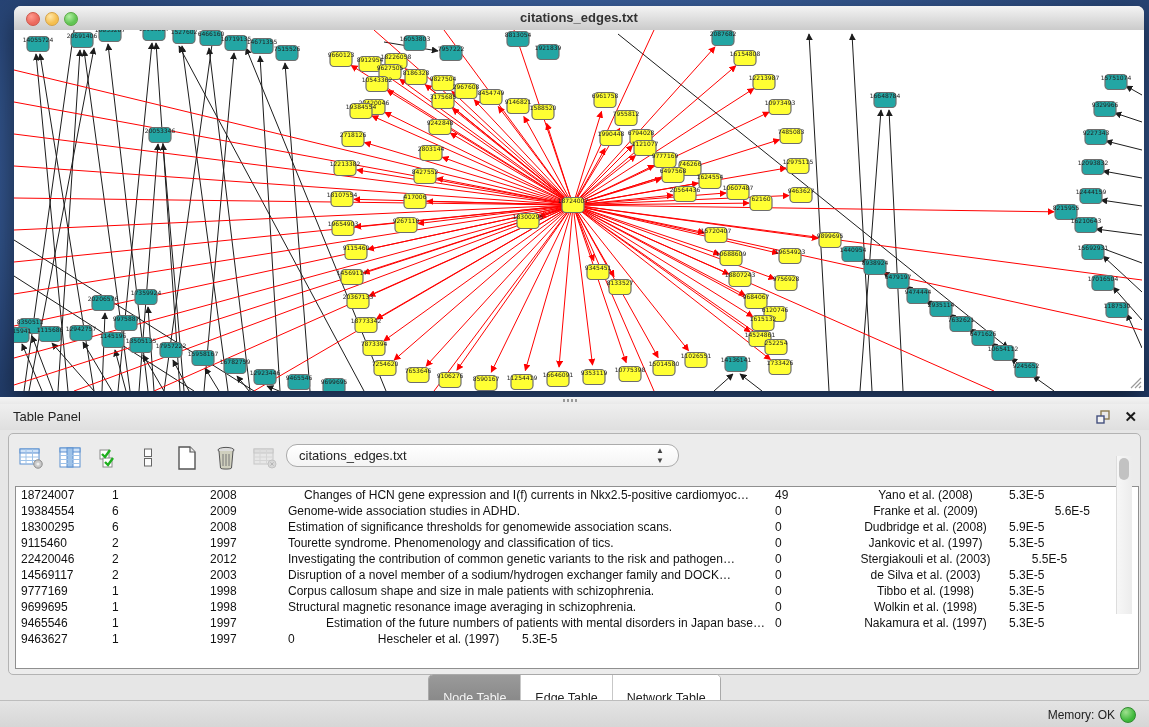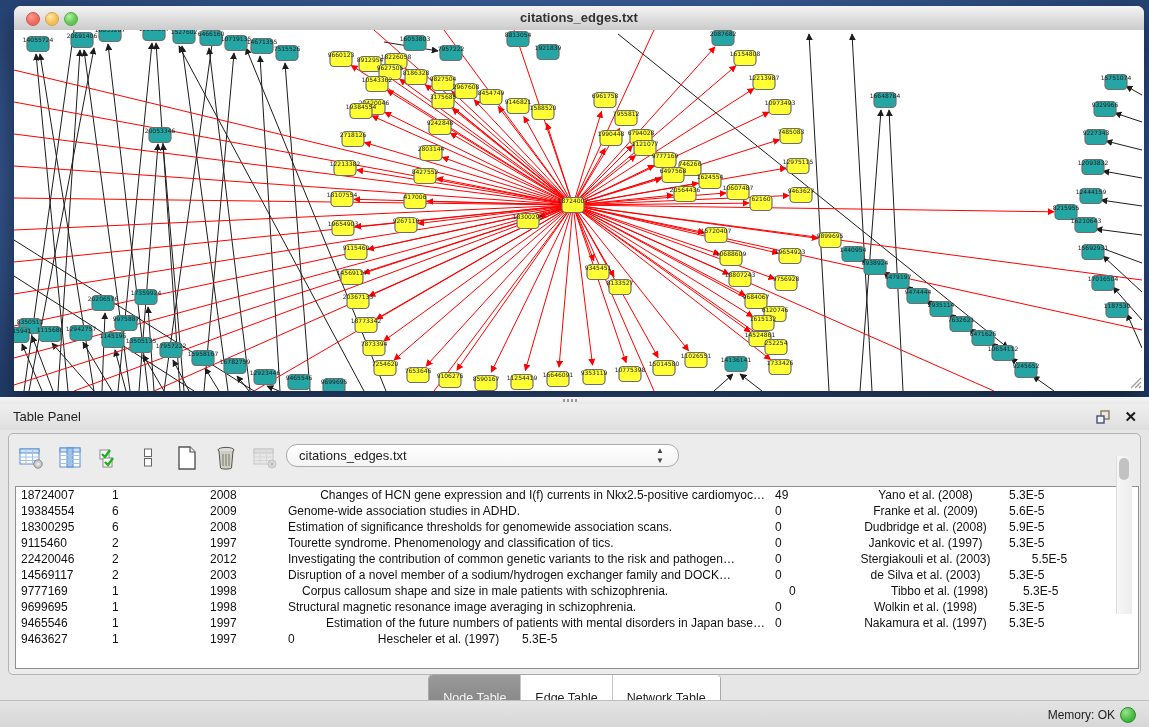--- a/index.html
+++ b/index.html
@@ -822,33 +822,33 @@
       <span>citations_edges.txt</span>
       <span class="arrows">▲<br>▼</span>
     </div>
 
     <div class="table">
       <div id="tbody">
           <div class="tr">
             <div class="td" style="width: 91px; text-align: left; box-sizing: border-box;">18724007</div>
             <div class="td" style="width: 98px; text-align: left; box-sizing: border-box;">1</div>
             <div class="td" style="width: 78px; text-align: left; box-sizing: border-box;">2008</div>
-            <div class="td" style="width: 487px; text-align: right; box-sizing: border-box;">Changes of HCN gene expression and I(f) currents in Nkx2.5-positive cardiomyoc…</div>
+            <div class="td" style="width: 487px; text-align: center; box-sizing: border-box;">Changes of HCN gene expression and I(f) currents in Nkx2.5-positive cardiomyoc…</div>
             <div class="td" style="width: 77px; text-align: left; box-sizing: border-box;">49</div>
             <div class="td" style="width: 157px; text-align: center; box-sizing: border-box;">Yano et al. (2008)</div>
             <div class="td" style="width: 91px; text-align: left; box-sizing: border-box;">5.3E-5</div>
           </div>
           <div class="tr">
             <div class="td" style="width: 91px; text-align: left; box-sizing: border-box;">19384554</div>
             <div class="td" style="width: 98px; text-align: left; box-sizing: border-box;">6</div>
             <div class="td" style="width: 78px; text-align: left; box-sizing: border-box;">2009</div>
             <div class="td" style="width: 487px; text-align: left; box-sizing: border-box;">Genome-wide association studies in ADHD.</div>
             <div class="td" style="width: 77px; text-align: left; box-sizing: border-box;">0</div>
             <div class="td" style="width: 157px; text-align: center; box-sizing: border-box;">Franke et al. (2009)</div>
-            <div class="td" style="width: 91px; text-align: left; box-sizing: border-box;">5.6E-5</div>
+            <div class="td" style="width: 91px; text-align: right; box-sizing: border-box;">5.6E-5</div>
           </div>
           <div class="tr">
             <div class="td" style="width: 91px; text-align: left; box-sizing: border-box;">18300295</div>
             <div class="td" style="width: 98px; text-align: left; box-sizing: border-box;">6</div>
             <div class="td" style="width: 78px; text-align: left; box-sizing: border-box;">2008</div>
             <div class="td" style="width: 487px; text-align: left; box-sizing: border-box;">Estimation of significance thresholds for genomewide association scans.</div>
             <div class="td" style="width: 77px; text-align: left; box-sizing: border-box;">0</div>
             <div class="td" style="width: 157px; text-align: center; box-sizing: border-box;">Dudbridge et al. (2008)</div>
             <div class="td" style="width: 91px; text-align: left; box-sizing: border-box;">5.9E-5</div>
           </div>
@@ -876,21 +876,21 @@
             <div class="td" style="width: 78px; text-align: left; box-sizing: border-box;">2003</div>
             <div class="td" style="width: 487px; text-align: left; box-sizing: border-box;">Disruption of a novel member of a sodium/hydrogen exchanger family and DOCK…</div>
             <div class="td" style="width: 77px; text-align: left; box-sizing: border-box;">0</div>
             <div class="td" style="width: 157px; text-align: center; box-sizing: border-box;">de Silva et al. (2003)</div>
             <div class="td" style="width: 91px; text-align: left; box-sizing: border-box;">5.3E-5</div>
           </div>
           <div class="tr">
             <div class="td" style="width: 91px; text-align: left; box-sizing: border-box;">9777169</div>
             <div class="td" style="width: 98px; text-align: left; box-sizing: border-box;">1</div>
             <div class="td" style="width: 78px; text-align: left; box-sizing: border-box;">1998</div>
-            <div class="td" style="width: 487px; text-align: left; box-sizing: border-box; margin-left: 14px;">Corpus callosum shape and size in male patients with schizophrenia.</div>
+            <div class="td" style="width: 487px; text-align: left; box-sizing: border-box;">Corpus callosum shape and size in male patients with schizophrenia.</div>
             <div class="td" style="width: 77px; text-align: left; box-sizing: border-box;">0</div>
             <div class="td" style="width: 157px; text-align: center; box-sizing: border-box;">Tibbo et al. (1998)</div>
             <div class="td" style="width: 91px; text-align: left; box-sizing: border-box;">5.3E-5</div>
           </div>
           <div class="tr">
             <div class="td" style="width: 91px; text-align: left; box-sizing: border-box;">9699695</div>
             <div class="td" style="width: 98px; text-align: left; box-sizing: border-box;">1</div>
             <div class="td" style="width: 78px; text-align: left; box-sizing: border-box;">1998</div>
             <div class="td" style="width: 487px; text-align: left; box-sizing: border-box;">Structural magnetic resonance image averaging in schizophrenia.</div>
             <div class="td" style="width: 77px; text-align: left; box-sizing: border-box;">0</div>

